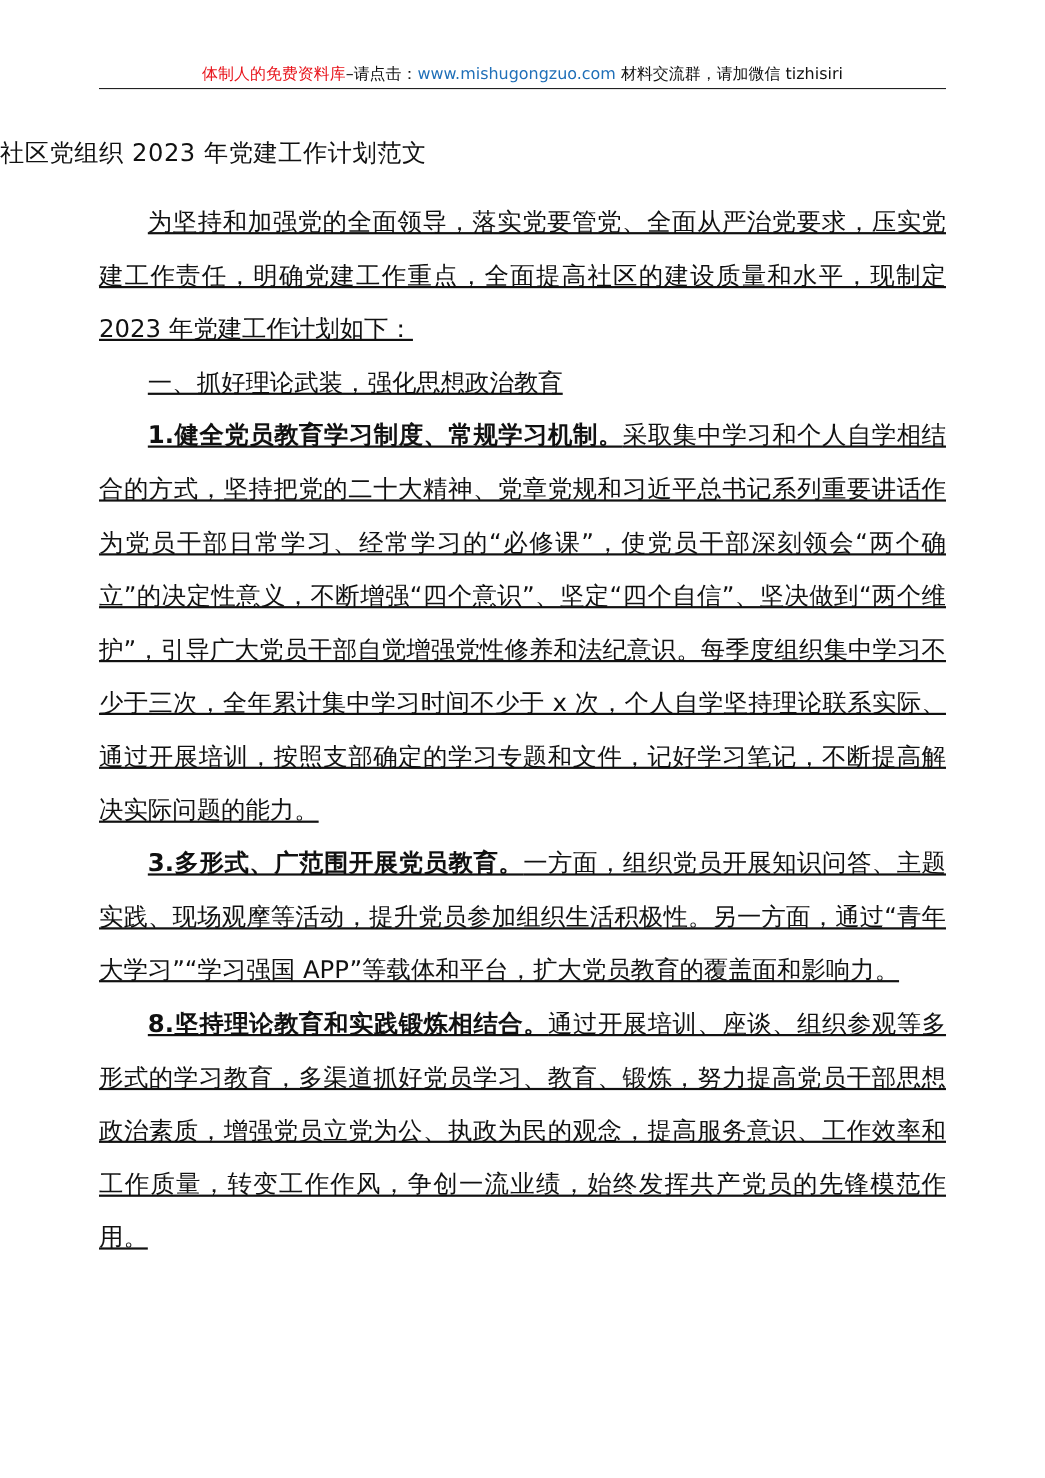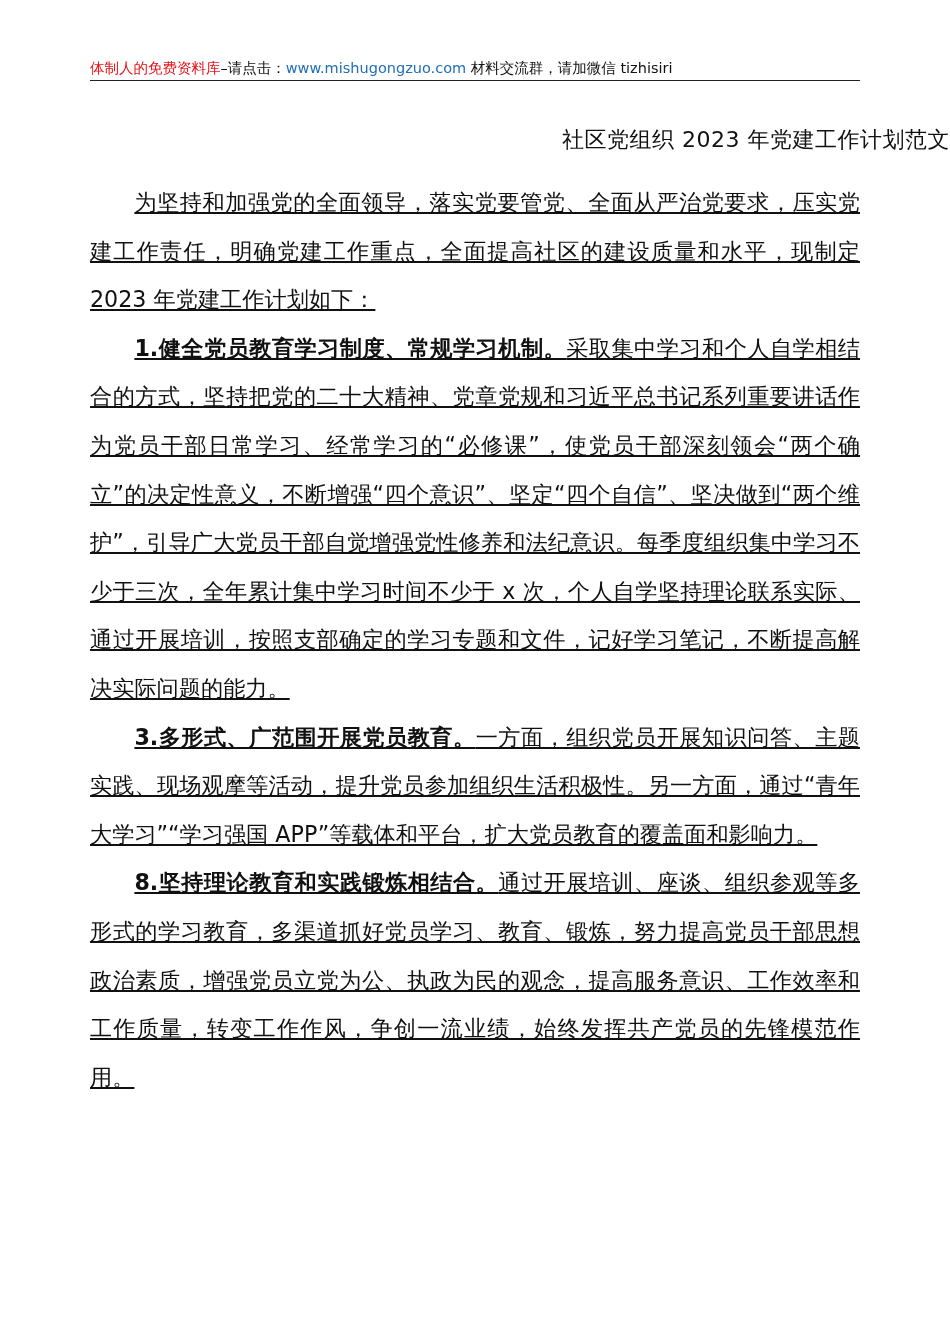--- a/index.html
+++ b/index.html
@@ -14,35 +14,35 @@
       overflow: hidden;
       font-family: "DejaVu Sans", "Liberation Sans", sans-serif;
       color: #111111;
     }
     .page-header {
       position: absolute;
       left: 90px;
       top: 56px;
       width: 770px;
       height: 24px;
-      text-align: left;
+      text-align: center;
       font-size: 14.5px;
       line-height: 24px;
       white-space: nowrap;
       border-bottom: 1.5px solid #222222;
     }
     .hdr-red { color: #e8141b; }
     .hdr-black { color: #111111; }
     .hdr-blue { color: #1f6fb8; }
     .doc-title {
       position: absolute;
       left: 0;
       width: 950px;
       top: 122px;
-      text-align: right;
+      text-align: left;
       font-size: 22px;
       line-height: 36px;
       letter-spacing: 0.5px;
     }
     .doc-body {
       position: absolute;
       left: 90px;
       top: 178px;
       width: 770px;
       font-size: 22.2px;
@@ -62,16 +62,17 @@
 
 <div class="page-header">
   <span class="hdr-red">体制人的免费资料库</span><span class="hdr-black">–请点击：</span><span class="hdr-blue">www.mishugongzuo.com</span>
   <span class="hdr-black">材料交流群，请加微信 tizhisiri</span>
 </div>
 
 <div class="doc-title">社区党组织 2023 年党建工作计划范文</div>
 
 <div class="doc-body">
   <p class="para">为坚持和加强党的全面领导，落实党要管党、全面从严治党要求，压实党建工作责任，明确党建工作重点，全面提高社区的建设质量和水平，现制定 2023 年党建工作计划如下：</p>
+  <p class="para">一、抓好理论武装，强化思想政治教育</p>
   <p class="para"><b>1.健全党员教育学习制度、常规学习机制。</b><span>采取集中学习和个人自学相结合的方式，坚持把党的二十大精神、党章党规和习近平总书记系列重要讲话作为党员干部日常学习、经常学习的“必修课”，使党员干部深刻领会“两个确立”的决定性意义，不断增强“四个意识”、坚定“四个自信”、坚决做到“两个维护”，引导广大党员干部自觉增强党性修养和法纪意识。每季度组织集中学习不少于三次，全年累计集中学习时间不少于 x 次，个人自学坚持理论联系实际、通过开展培训，按照支部确定的学习专题和文件，记好学习笔记，不断提高解决实际问题的能力。</span></p>
   <p class="para"><b>3.多形式、广范围开展党员教育。</b><span>一方面，组织党员开展知识问答、主题实践、现场观摩等活动，提升党员参加组织生活积极性。另一方面，通过“青年大学习”“学习强国 APP”等载体和平台，扩大党员教育的覆盖面和影响力。</span></p>
   <p class="para"><b>8.坚持理论教育和实践锻炼相结合。</b><span>通过开展培训、座谈、组织参观等多形式的学习教育，多渠道抓好党员学习、教育、锻炼，努力提高党员干部思想政治素质，增强党员立党为公、执政为民的观念，提高服务意识、工作效率和工作质量，转变工作作风，争创一流业绩，始终发挥共产党员的先锋模范作用。</span></p>
 </div>
 
 </body></html>

